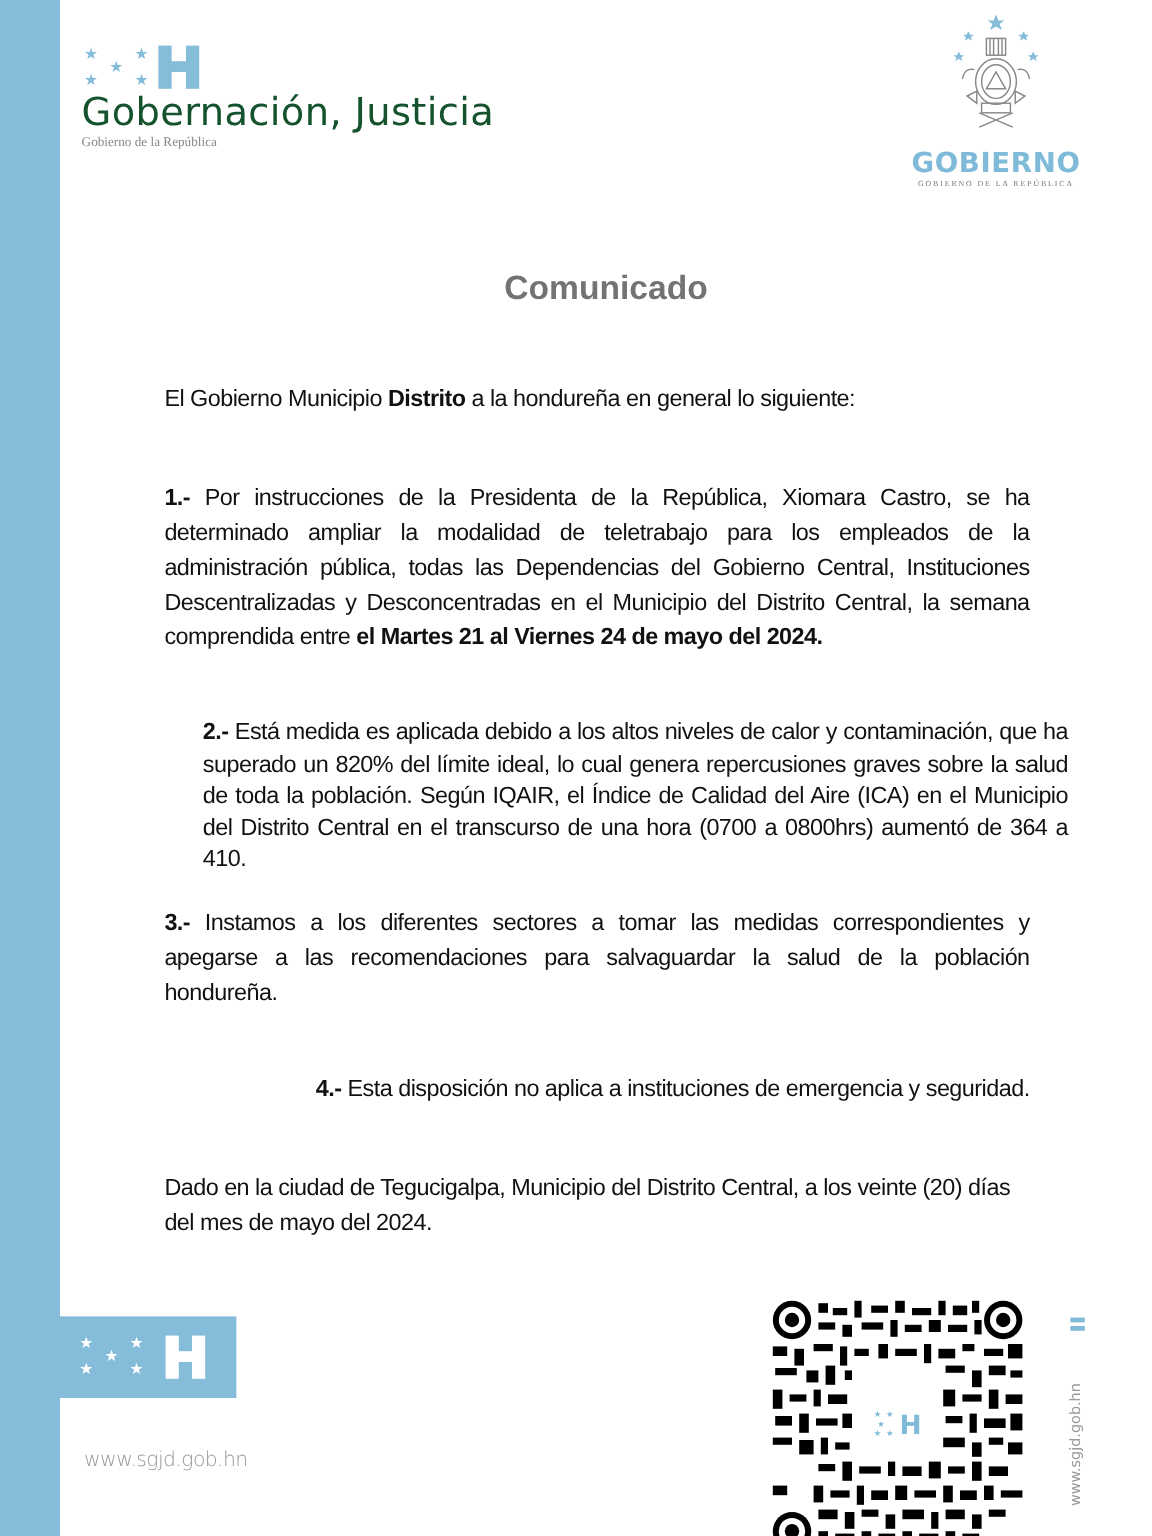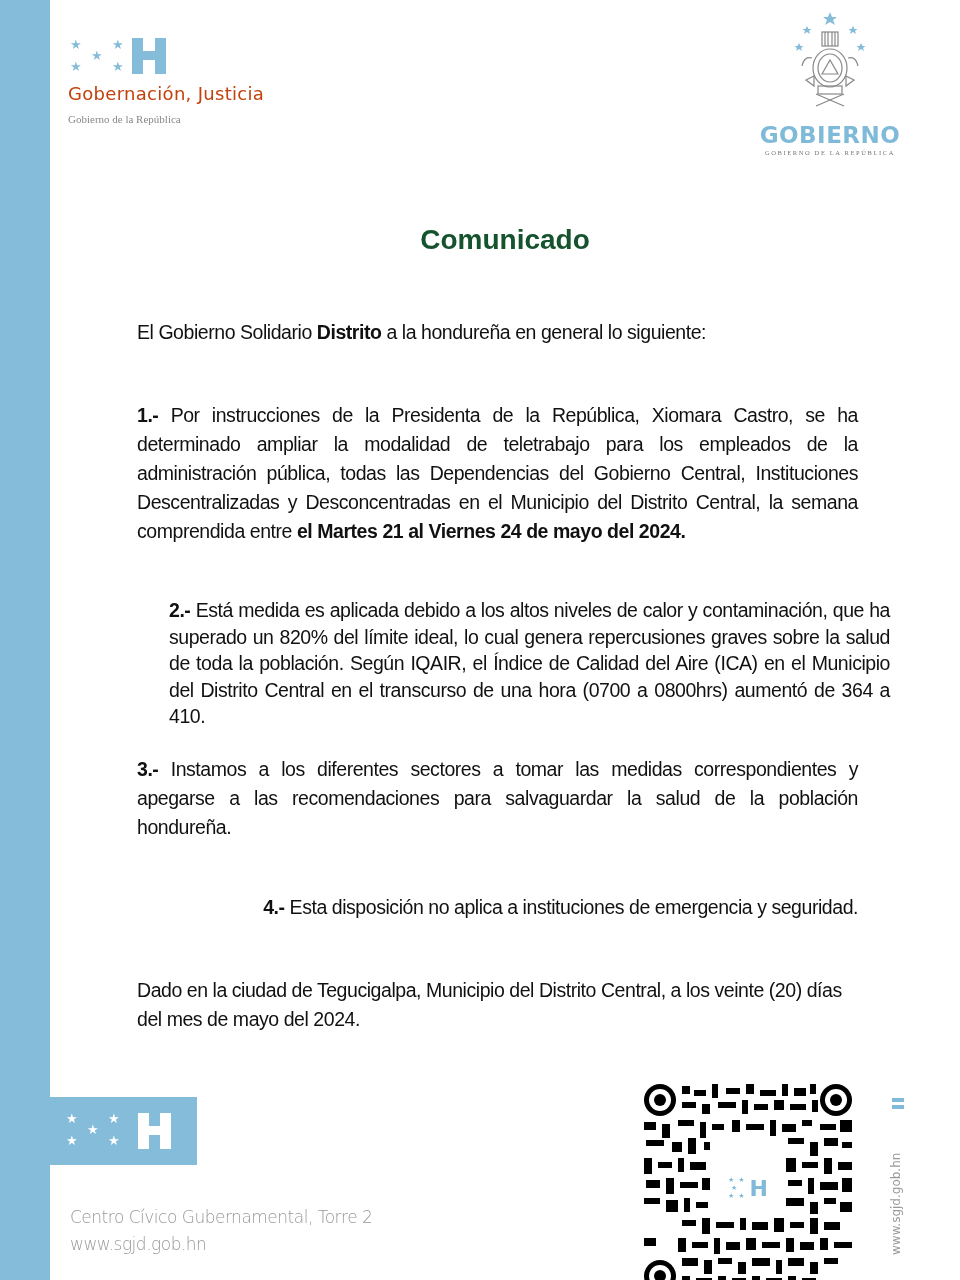--- a/index.html
+++ b/index.html
@@ -10,31 +10,31 @@
 
   
   .logo-left { position: absolute; left: 68px; top: 36px; }
   .logo-mark { display: flex; align-items: center; height: 40px; }
   .stars { position: relative; width: 62px; height: 40px; }
   .star { position: absolute; color: #85bcd9; font-size: 13px; line-height: 13px; }
   .H { display: inline-block; width: 34px; height: 36px; position: relative; margin-left: 2px; }
   .H::before, .H::after { content: ""; position: absolute; top: 0; width: 11px; height: 36px; background: #85bcd9; }
   .H::before { left: 0; } .H::after { right: 0; }
   .H span { position: absolute; left: 10px; right: 10px; top: 13px; height: 9px; background: #85bcd9; }
-  .ministry { font-family: "DejaVu Sans", sans-serif; font-size: 18px; color: #c2410c; line-height: 27px; letter-spacing: 0.3px; margin-top: 4px; }
+  .ministry { font-family: "DejaVu Sans", sans-serif; font-size: 32px; color: #14532d; line-height: 27px; letter-spacing: 0.3px; margin-top: 4px; }
   .gov-sub { font-family: "Liberation Serif", serif; font-size: 11px; color: #888; margin-top: 6px; }
 
   
   .logo-right { position: absolute; left: 750px; top: 10px; width: 160px; text-align: center; }
   .emblem { width: 80px; height: 104px; margin: 0 auto; }
   .honduras { font-family: "DejaVu Sans", sans-serif; font-weight: bold; font-size: 23px; color: #7fbad8; letter-spacing: 0.5px; margin-top: 4px; }
   .honduras-sub { font-family: "Liberation Serif", serif; font-size: 6.5px; letter-spacing: 1.6px; color: #777; margin-top: 1px; }
 
   
-  .title { position: absolute; left: 0; right: 0; top: 224px; margin-left: 50px; text-align: center; font-weight: bold; font-size: 28px; color: #14532d; }
+  .title { position: absolute; left: 0; right: 0; top: 224px; margin-left: 50px; text-align: center; font-weight: bold; font-size: 28px; color: #737373; }
   .para { position: absolute; left: 137px; width: 721px; font-size: 19.5px; line-height: 27.5px; color: #111; text-align: justify; font-family: "Liberation Sans Narrow", "Liberation Sans", sans-serif; letter-spacing: -0.45px; }
   .para b { font-weight: bold; }
   .intro { top: 319px; text-align: left; }
   .p1 { top: 401px; line-height: 29px; }
   .p2 { top: 597px; line-height: 26.5px; margin-left: 32px; }
   .p3 { top: 755px; line-height: 29px; }
   .p4 { top: 894px; text-align: right; }
   .closing { top: 976px; text-align: left; line-height: 29px; }
 
   
@@ -105,21 +105,21 @@
       <line x1="26" y1="96" x2="54" y2="84"></line>
         <line x1="54" y1="96" x2="26" y2="84"></line>
     </g>
   </svg>
   <div class="honduras">GOBIERNO</div>
   <div class="honduras-sub">GOBIERNO DE LA REPÚBLICA</div>
 </div>
 
 <div class="title">Comunicado</div>
 
-<p class="para intro"><span>El Gobierno Solidario </span><b>Distrito</b><span> a la hondureña en general lo siguiente:</span></p>
+<p class="para intro"><span>El Gobierno Municipio </span><b>Distrito</b><span> a la hondureña en general lo siguiente:</span></p>
 
 <p class="para p1"><b>1.-</b><span> Por instrucciones de la Presidenta de la República, Xiomara Castro, se ha determinado ampliar la modalidad de teletrabajo para los empleados de la administración pública, todas las Dependencias del Gobierno Central, Instituciones Descentralizadas y Desconcentradas en el Municipio del Distrito Central, la semana comprendida entre </span><b>el Martes 21 al Viernes 24 de mayo del 2024.</b></p>
 
 <p class="para p2"><b>2.-</b><span> Está medida es aplicada debido a los altos niveles de calor y contaminación, que ha superado un 820% del límite ideal, lo cual genera repercusiones graves sobre la salud de toda la población. Según IQAIR, el Índice de Calidad del Aire (ICA) en el Municipio del Distrito Central en el transcurso de una hora (0700 a 0800hrs) aumentó de 364 a 410.</span></p>
 
 <p class="para p3"><b>3.-</b><span> Instamos a los diferentes sectores a tomar las medidas correspondientes y apegarse a las recomendaciones para salvaguardar la salud de la población hondureña.</span></p>
 
 <p class="para p4"><b>4.-</b><span> Esta disposición no aplica a instituciones de emergencia y seguridad.</span></p>
 
 <p class="para closing">Dado en la ciudad de Tegucigalpa, Municipio del Distrito Central, a los veinte (20) días del mes de mayo del 2024.</p>
@@ -131,21 +131,20 @@
     <span class="star" style="left:21px;top:11px">★</span>
     <span class="star" style="left:0;top:22px">★</span>
     <span class="star" style="left:42px;top:22px">★</span>
   </div>
   <div class="foot-H">
       <span></span>
     </div>
 </div>
 
 <div class="address">
-  <div>Centro Cívico Gubernamental, Torre 2</div>
   <div>www.sgjd.gob.hn</div>
 </div>
 
 <div class="qr">
   <svg width="212" height="212" viewBox="0 0 212 212">
     <rect width="212" height="212" fill="#fff"></rect>
     <g fill="#000">
 
       <circle cx="18" cy="18" r="16"></circle>
         <circle cx="18" cy="18" r="11" fill="#fff"></circle>

